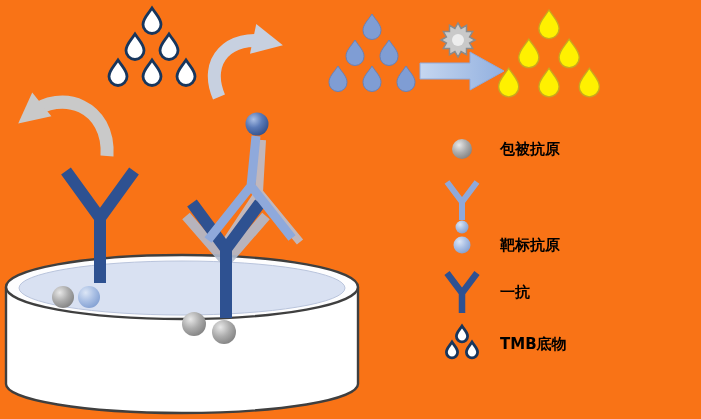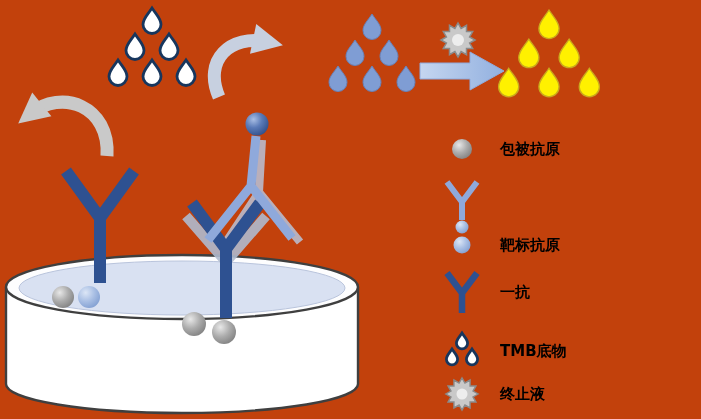--- a/index.html
+++ b/index.html
@@ -1,17 +1,17 @@
 <!DOCTYPE html>
 <html><head>
 <meta charset="utf-8">
 <style>
   html,body{margin:0;padding:0;background:#fff;}
   .canvas{
-    position:relative;width:701px;height:419px;background:#c2410c;
+    position:relative;width:701px;height:419px;background:#f97316;
     overflow:hidden;font-family:"DejaVu Sans","Liberation Sans",sans-serif;
   }
   .diagram-svg{position:absolute;left:0;top:0;}
   .legend{position:absolute;left:438px;top:128px;width:256px;height:291px;}
   .legend-row{position:absolute;left:0;display:flex;align-items:center;gap:14px;}
   .legend-icon{width:48px;display:flex;justify-content:center;align-items:center;}
   .legend-label{font-weight:bold;font-size:15px;color:#000;white-space:nowrap;}
 </style>
 </head>
 <body>
@@ -141,35 +141,26 @@
 
     <div class="legend-row" style="top:138px;height:52px;">
       <span class="legend-icon">
         <svg width="44" height="48" viewBox="-22 -24 44 48">
           <path d="M-15,-19 L0,1 L15,-19 M0,1 L0,21" fill="none" stroke="#2E5191" stroke-width="6.5" stroke-linejoin="round"></path>
         </svg>
       </span>
       <span class="legend-label">一抗</span>
     </div>
 
-    <div class="legend-row" style="top:199px;height:48px;">
+    <div class="legend-row" style="top:192px;height:48px;">
       <span class="legend-icon">
         <svg width="44" height="44" viewBox="-22 -22 44 44" fill="#FFFFFF" stroke="#17365D">
           <use href="#drop" transform="translate(0,-18) scale(0.62)" stroke-width="4.5"></use>
           <use href="#drop" transform="translate(-10,-2) scale(0.62)" stroke-width="4.5"></use>
           <use href="#drop" transform="translate(10,-2) scale(0.62)" stroke-width="4.5"></use>
         </svg>
       </span>
       <span class="legend-label">TMB底物</span>
     </div>
 
-    <div class="legend-row" style="top:246px;height:40px;">
-      <span class="legend-icon">
-        <svg width="40" height="40" viewBox="-20 -20 40 40">
-          <use href="#burst" transform="scale(0.95)" fill="#C9C9C9" stroke="#8A8A8A" stroke-width="1.5"></use>
-          <circle r="5.5" fill="#EDEDED"></circle>
-        </svg>
-      </span>
-      <span class="legend-label">终止液</span>
-    </div>
 
   </div>
 </div>
 
 </body></html>

